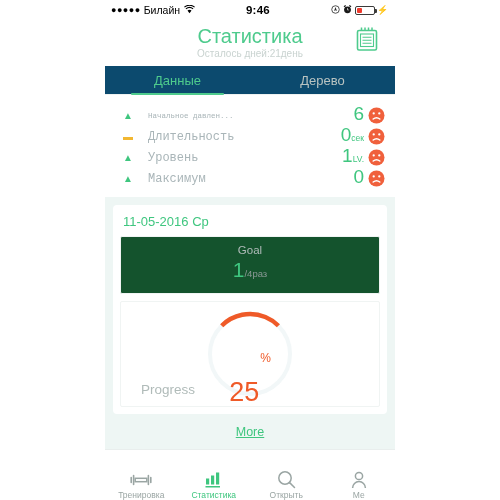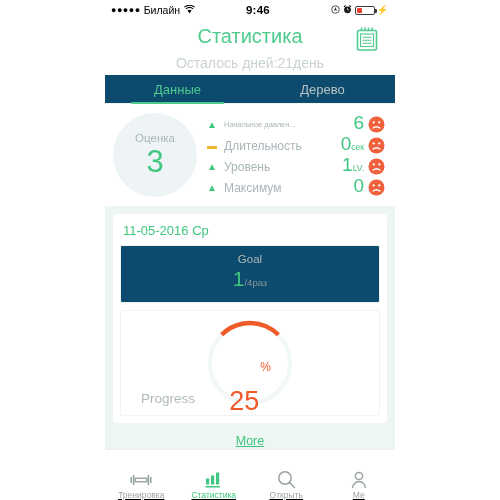--- a/index.html
+++ b/index.html
@@ -87,23 +87,23 @@
     text-align: center;
   }
   .header-title {
     color: #4ecb8d;
     font-size: 20px;
     line-height: 22px;
     font-weight: 400;
   }
   .header-sub {
     color: #c9d3d0;
-    font-size: 14px;
+    font-size: 10px;
     line-height: 12px;
-    margin-top: 10px;
+    margin-top: 1px;
   }
   .header-action {
     position: absolute;
     right: 16px;
     top: 6px;
     width: 24px;
     height: 26px;
   }
 
   
@@ -192,24 +192,25 @@
     text-align: center;
     font-size: 10px;
     line-height: 1;
   }
   .marker.up { color: #3fc67f; }
   .marker.dash { color: #f2b731; font-weight: 700; }
   .stat-name {
     flex: 1;
     color: #a9b5b8;
     font-size: 12px;
-    margin-left: 8px;
+    margin-left: 16px;
     white-space: nowrap;
     overflow: hidden;
     text-overflow: ellipsis;
+    font-family: Liberation Mono, monospace;
   }
   .stat-name.small { font-size: 7.5px; }
   .stat-val {
     color: #3fc67f;
     font-size: 19px;
     line-height: 19px;
     text-align: right;
     white-space: nowrap;
     margin-right: 4px;
   }
@@ -233,21 +234,21 @@
     font-size: 13px;
     padding: 9px 10px 7px 10px;
   }
   .metric-row {
     display: flex;
     padding: 0 7px 7px 7px;
     gap: 7px;
   }
   .metric {
     flex: 1;
-    background: #0c4a6e;
+    background: #14532d;
     border: 1px solid #f0f4f3;
     border-radius: 2px;
     text-align: center;
     padding: 6px 2px 7px 2px;
   }
   .metric-label {
     color: #b0bbb9;
     font-size: 11.5px;
     line-height: 14px;
   }
@@ -320,21 +321,20 @@
     border-top: 1px solid #e9eeed;
   }
   .navitem {
     flex: 1;
     display: flex;
     flex-direction: column;
     align-items: center;
     justify-content: center;
     gap: 1px;
     padding-top: 20px;
-    text-decoration: underline;
   }
   .navicon { height: 19px; display: flex; align-items: center; }
   .navlabel {
     font-size: 8.5px;
     color: #9aa5a3;
     line-height: 10px;
   }
   .navitem.active .navlabel { color: #3fc67f; }
 </style>
 </head>
@@ -394,24 +394,20 @@
       <span>Данные</span>
     </div>
     <div class="tab">
       <span>Дерево</span>
     </div>
   </div>
 
   <div class="content">
 
     <div class="overview">
-      <div class="score-circle">
-        <div class="score-label">Оценка</div>
-        <div class="score-value">3</div>
-      </div>
       <div class="stats">
 
         <div class="stat-row">
           <span class="marker up">▲</span>
           <span class="stat-name small">Начальное давлен...</span>
           <span class="stat-val"><span>6</span><span class="unit"></span></span>
           <span class="face">
             <svg width="17" height="17" viewBox="0 0 17 17">
                 <circle cx="8.5" cy="8.5" r="8" fill="#f0603c"></circle>
                 <circle cx="5.7" cy="6.4" r="1.15" fill="#fff"></circle>

